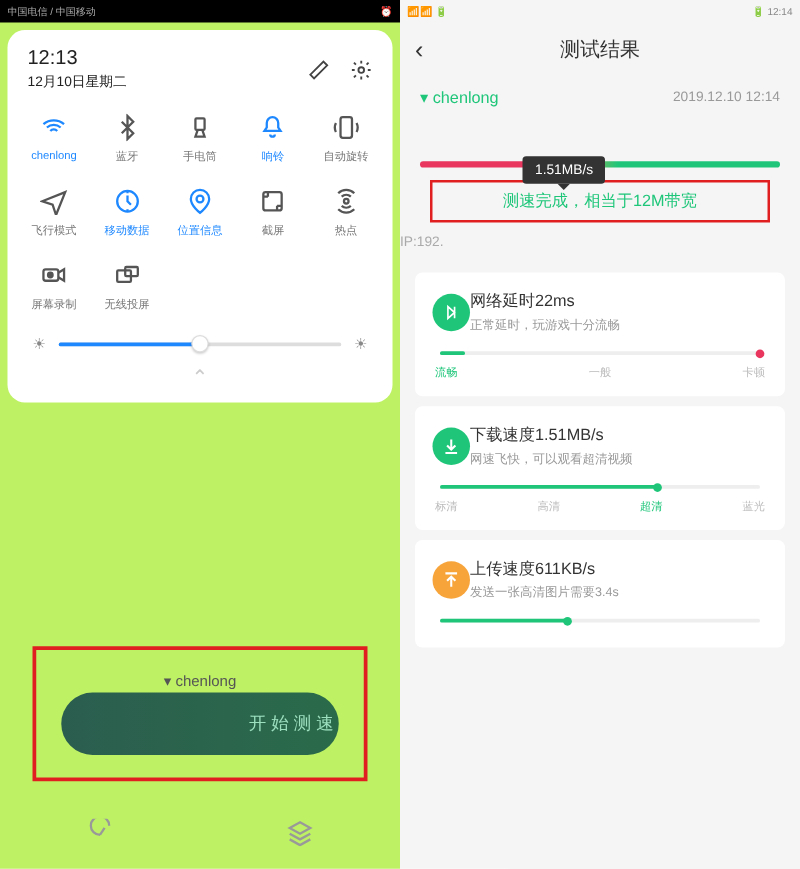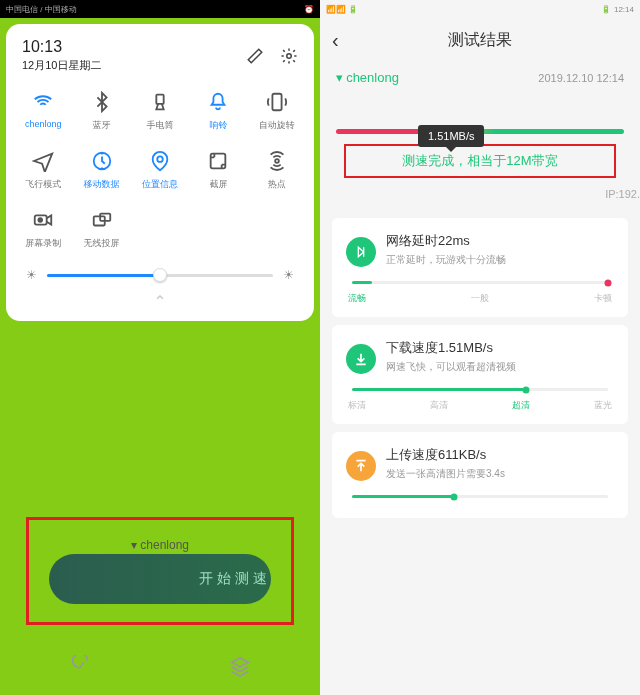--- a/index.html
+++ b/index.html
@@ -1,17 +1,17 @@
 <!DOCTYPE html>
 <html><head>
 <meta charset="utf-8">
 <style>
 *{margin:0;padding:0;box-sizing:border-box;font-family:-apple-system,"PingFang SC","Microsoft YaHei",sans-serif}
 body{display:flex;width:640px;height:695px;background:#fff}
-.left{width:320px;height:695px;background:#84cc16;position:relative}
+.left{width:320px;height:695px;background:#bef264;position:relative}
 .right{width:320px;height:695px;background:#f5f5f5;position:relative;overflow:hidden}
 .status-bar{height:18px;background:#000;color:#aaa;font-size:8px;display:flex;align-items:center;justify-content:space-between;padding:0 6px}
 .status-bar.light{background:#f5f5f5;color:#888}
 .panel{margin:6px;background:#fff;border-radius:14px;padding:10px 8px 6px}
 .panel-top{display:flex;justify-content:space-between;align-items:center;padding:4px 8px 10px}
 .time{font-size:16px;color:#222}
 .date{font-size:11px;color:#222;margin-top:2px}
 .top-icons{display:flex;gap:16px;color:#444}
 .grid{display:grid;grid-template-columns:repeat(5,1fr);gap:0}
 .tile{display:flex;flex-direction:column;align-items:center;padding:8px 0 10px;cursor:pointer}
@@ -36,23 +36,23 @@
 .r-title{font-size:16px;color:#333}
 .r-net{display:flex;justify-content:space-between;align-items:center;padding:8px 16px}
 .r-net-name{color:#1fc67a;font-size:13px;font-weight:500}
 .r-net-name::before{content:"▾ ";color:#1fc67a}
 .r-net-date{color:#999;font-size:11px}
 .tooltip{position:absolute;left:98px;top:125px;background:#333;color:#fff;font-size:11px;padding:5px 10px;border-radius:3px}
 .tooltip::after{content:"";position:absolute;bottom:-5px;left:50%;margin-left:-5px;border:5px solid transparent;border-top-color:#333;border-bottom:none}
 .gradient-bar{height:5px;margin:36px 16px 0;background:linear-gradient(90deg,#e8365e 0%,#e8365e 30%,#f7a43b 40%,#1fc67a 55%,#1fc67a 100%);border-radius:3px}
 .result-box{margin:10px 24px 6px;border:2px solid #e02020;padding:6px;text-align:center;font-size:13px}
 .result-box .g{color:#1fc67a}
-.ip{text-align:right;color:#aaa;font-size:11px;padding:4px 0 10px}
+.ip{text-align:left;color:#aaa;font-size:11px;padding:4px 0 10px}
 .card{background:#fff;margin:8px 12px;border-radius:6px;padding:14px 14px 12px}
-.card-top{display:flex;align-items:flex-end;gap:10px}
+.card-top{display:flex;align-items:center;}
 .circle{width:30px;height:30px;border-radius:50%;display:flex;align-items:center;justify-content:center;color:#fff;flex-shrink:0}
 .c-green{background:#1fc67a}.c-orange{background:#f7a43b}
 .card-title{font-size:13px;color:#333}
 .card-sub{font-size:10px;color:#999;margin-top:3px}
 .card-bar{height:3px;background:#eee;margin:14px 6px 8px;border-radius:2px;position:relative}
 .card-bar-fill{position:absolute;left:0;top:0;height:100%;border-radius:2px}
 .dot{position:absolute;top:50%;width:7px;height:7px;border-radius:50%;transform:translate(-50%,-50%)}
 .scale{display:flex;justify-content:space-between;padding:0 2px}
 .scale span{font-size:9px;color:#bbb}
 .scale span.on{color:#1fc67a}
@@ -62,21 +62,21 @@
 <body>
 
 <div class="left">
   <div class="status-bar">
     <span>中国电信 / 中国移动</span>
       <span>⏰</span>
   </div>
   <div class="panel">
     <div class="panel-top">
       <div>
-        <div class="time">10:13</div>
+        <div class="time">12:13</div>
         <div class="date">12月10日星期二</div>
       </div>
       <div class="top-icons">
         <span>
             <svg width="18" height="18" viewBox="0 0 24 24" fill="none" stroke="currentColor" stroke-width="2">
               <path d="M3 17l4 4L21 7l-4-4L3 17z"></path>
             </svg>
           </span>
         <span>
             <svg width="18" height="18" viewBox="0 0 24 24" fill="none" stroke="currentColor" stroke-width="2">

